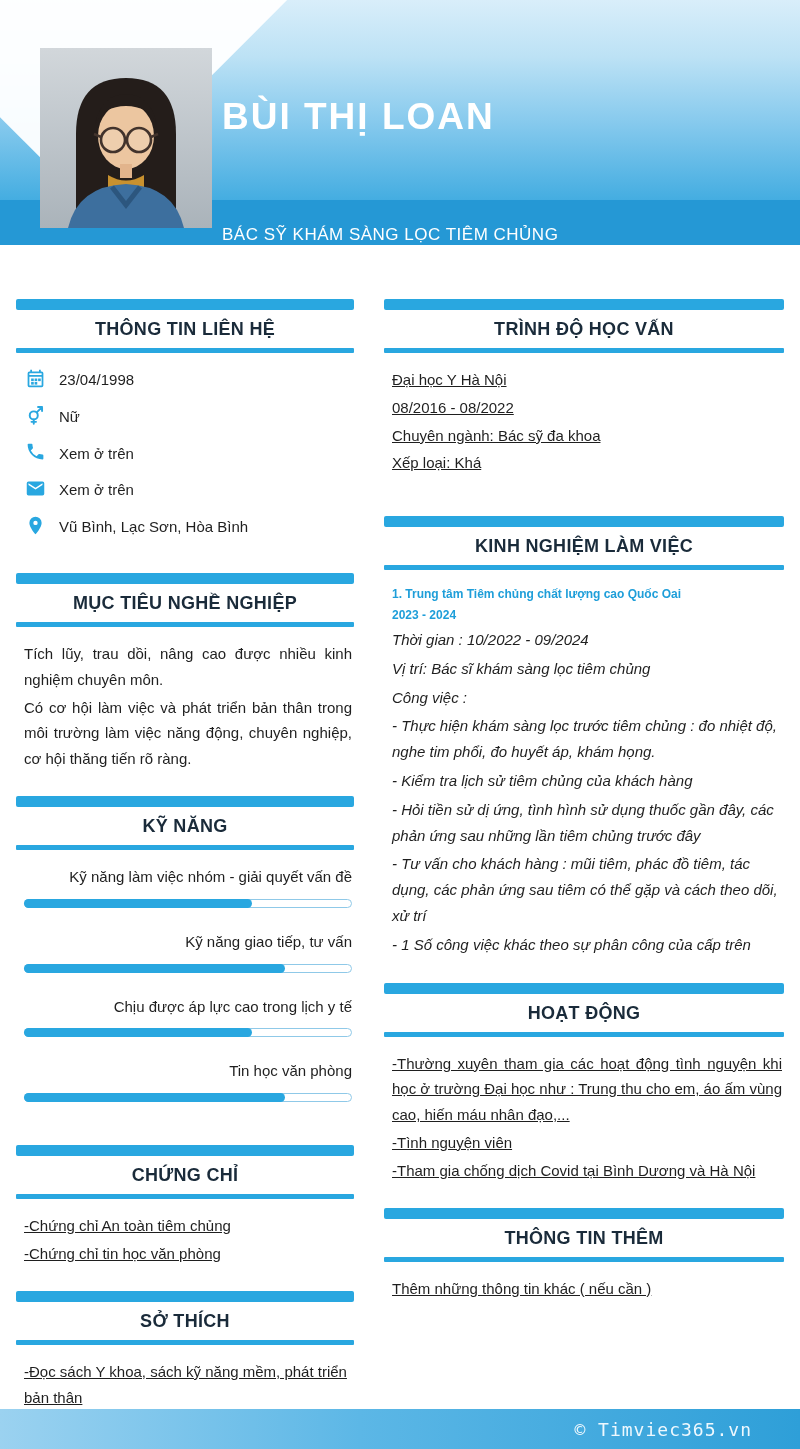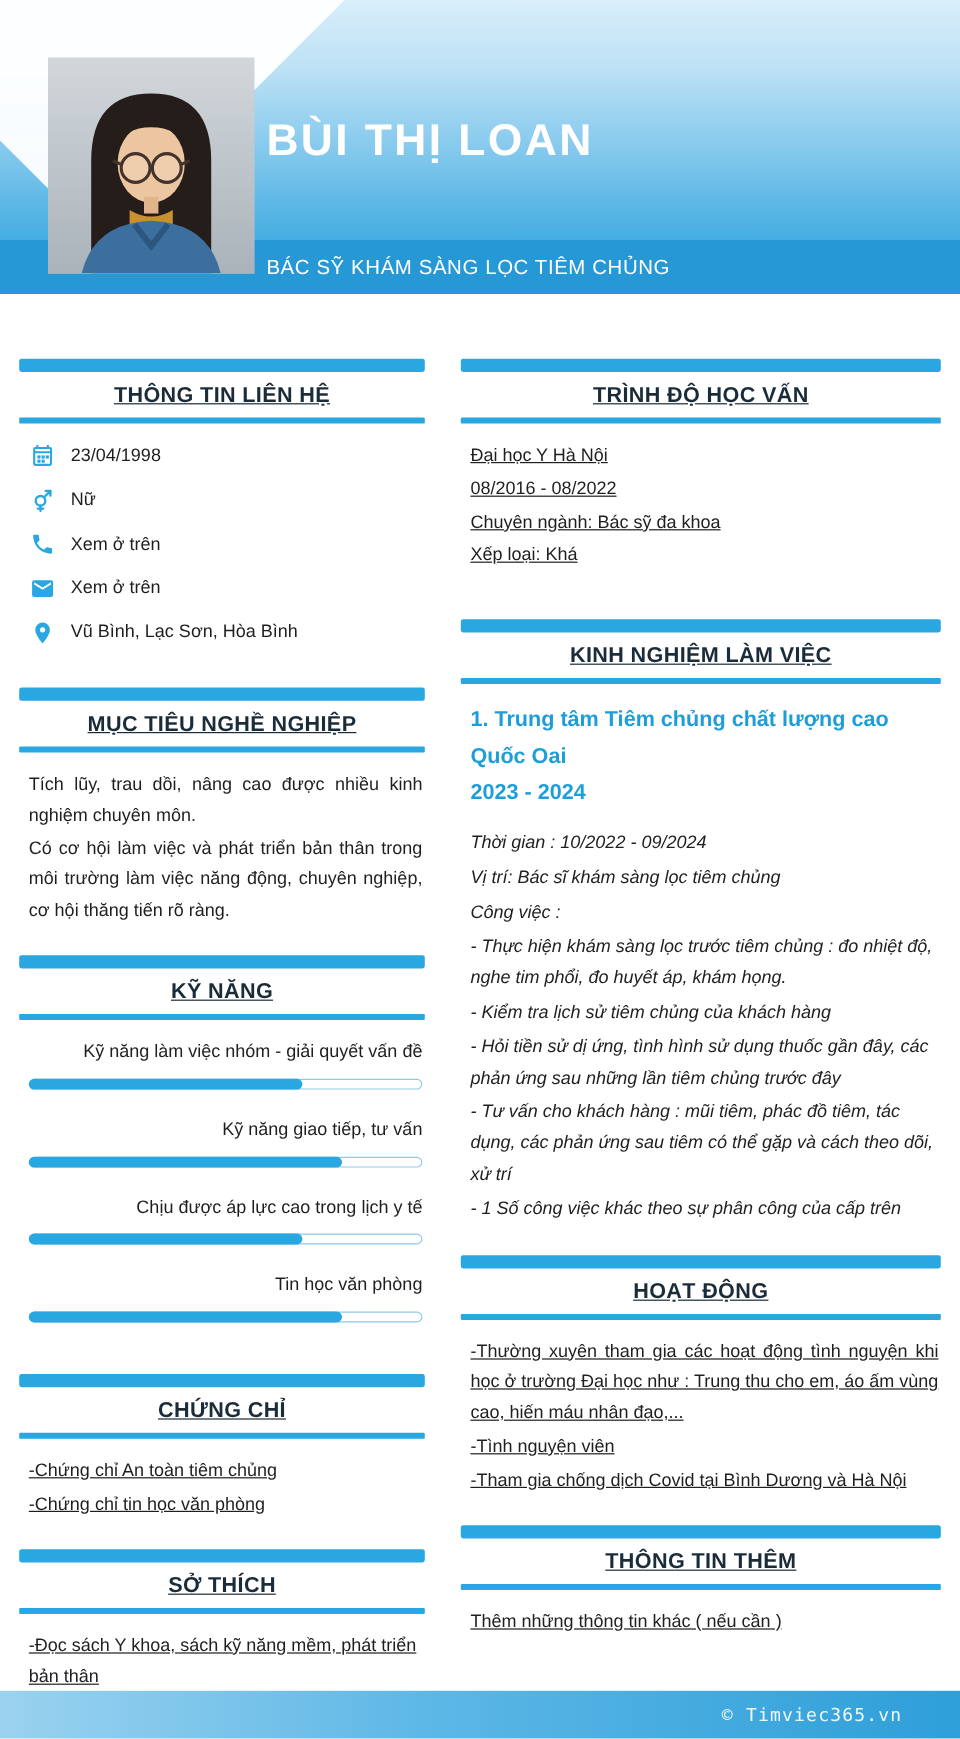--- a/index.html
+++ b/index.html
@@ -16,47 +16,47 @@
   }
   .diamond {
     position:absolute; width:300px; height:300px; background:#ffffff;
     transform:rotate(45deg); left:-65px; top:-160px; opacity:.95;
   }
   .name {
     position:absolute; left:222px; top:96px;
     font-size:37px; font-weight:bold; color:#ffffff; letter-spacing:2px;
   }
   .header-strip {
-    height:45px; background:#2598D5; display:flex; align-items:center;
+    height:45px; background:#2598D5; display:flex; align-items:flex-end;
     padding-left:222px;
   }
   .job-title { color:#ffffff; font-size:17px; letter-spacing:.5px; }
   .photo {
     position:absolute; left:40px; top:48px; width:172px; height:180px;
     z-index:3; overflow:hidden; background:#c6ccd1;
   }
   .photo svg { display:block; }
 
   
   .columns { display:flex; gap:30px; padding:20px 16px 0 16px; }
   .col-left  { width:338px; flex:0 0 338px; }
   .col-right { width:400px; flex:1; }
 
   
   .sec { margin-bottom:12px; }
   .bar-top    { height:11px; background:#29A7E0; border-radius:2px; }
   .bar-bottom { height:5px;  background:#29A7E0; border-radius:1px; }
   .sec-title {
     text-align:center; font-size:18px; font-weight:bold; color:#1A2B3A;
-    padding:9px 0 8px 0; letter-spacing:.3px;text-decoration:underline;
+    padding:9px 0 8px 0; letter-spacing:.3px;
   }
   .sec-body { padding:14px 2px 10px 8px; font-size:15px; line-height:1.72; color:#1f1f1f; }
 
   
-  .contact-row { display:flex; align-items:center; gap:13px; margin-bottom:11px; min-height:24px; }
+  .contact-row { display:flex; align-items:flex-start; gap:13px; margin-bottom:11px; min-height:24px; }
   .cicon { width:22px; height:22px; flex:0 0 22px; display:flex; align-items:center; justify-content:center; }
   .cicon svg { width:21px; height:21px; }
   .ctext { font-size:15px; color:#1f1f1f; }
 
   
   .para { text-align:justify; margin-bottom:2px; }
 
   
   .skill { margin-bottom:21px;text-align:right; }
   .skill-label { margin-bottom:9px; }
@@ -64,33 +64,33 @@
     position:relative; height:9px; border:1px solid #8fc9e8; border-radius:6px; background:#fff;
   }
   .skill-fill {
     position:absolute; left:-1px; top:-1px; height:9px; background:#29A7E0; border-radius:6px;
   }
 
   
   .line { margin-bottom:2px;text-decoration:underline; }
 
   
-  .exp-title { color:#1E9ED9; font-weight:bold; font-size:18px; line-height:1.7; margin-bottom:14px; }
+  .exp-title { color:#1E9ED9; font-weight:bold; font-size:12px; line-height:1.7; margin-bottom:2px; }
   .exp-line { margin-bottom:3px;font-style:italic; }
 
   .just { text-align:justify; }
 
   
   .footer {
     position:absolute; left:0; right:0; bottom:0; height:40px;
     background:linear-gradient(90deg,#9bd2f0 0%,#5cb7e6 45%,#2E9FD8 100%);
     display:flex; align-items:center; justify-content:flex-end; padding-right:48px;
   }
   .footer-text {
-    color:#eef8fe; font-family:"DejaVu Sans Mono", monospace; font-size:15px; letter-spacing:1px;
+    color:#eef8fe; font-family:"DejaVu Sans Mono", monospace; font-size:18px; letter-spacing:1px;
   }
 </style>
 </head>
 <body>
 
 <div class="page">
 
   <header class="header">
     <div class="header-top">
       <div class="diamond"></div>

